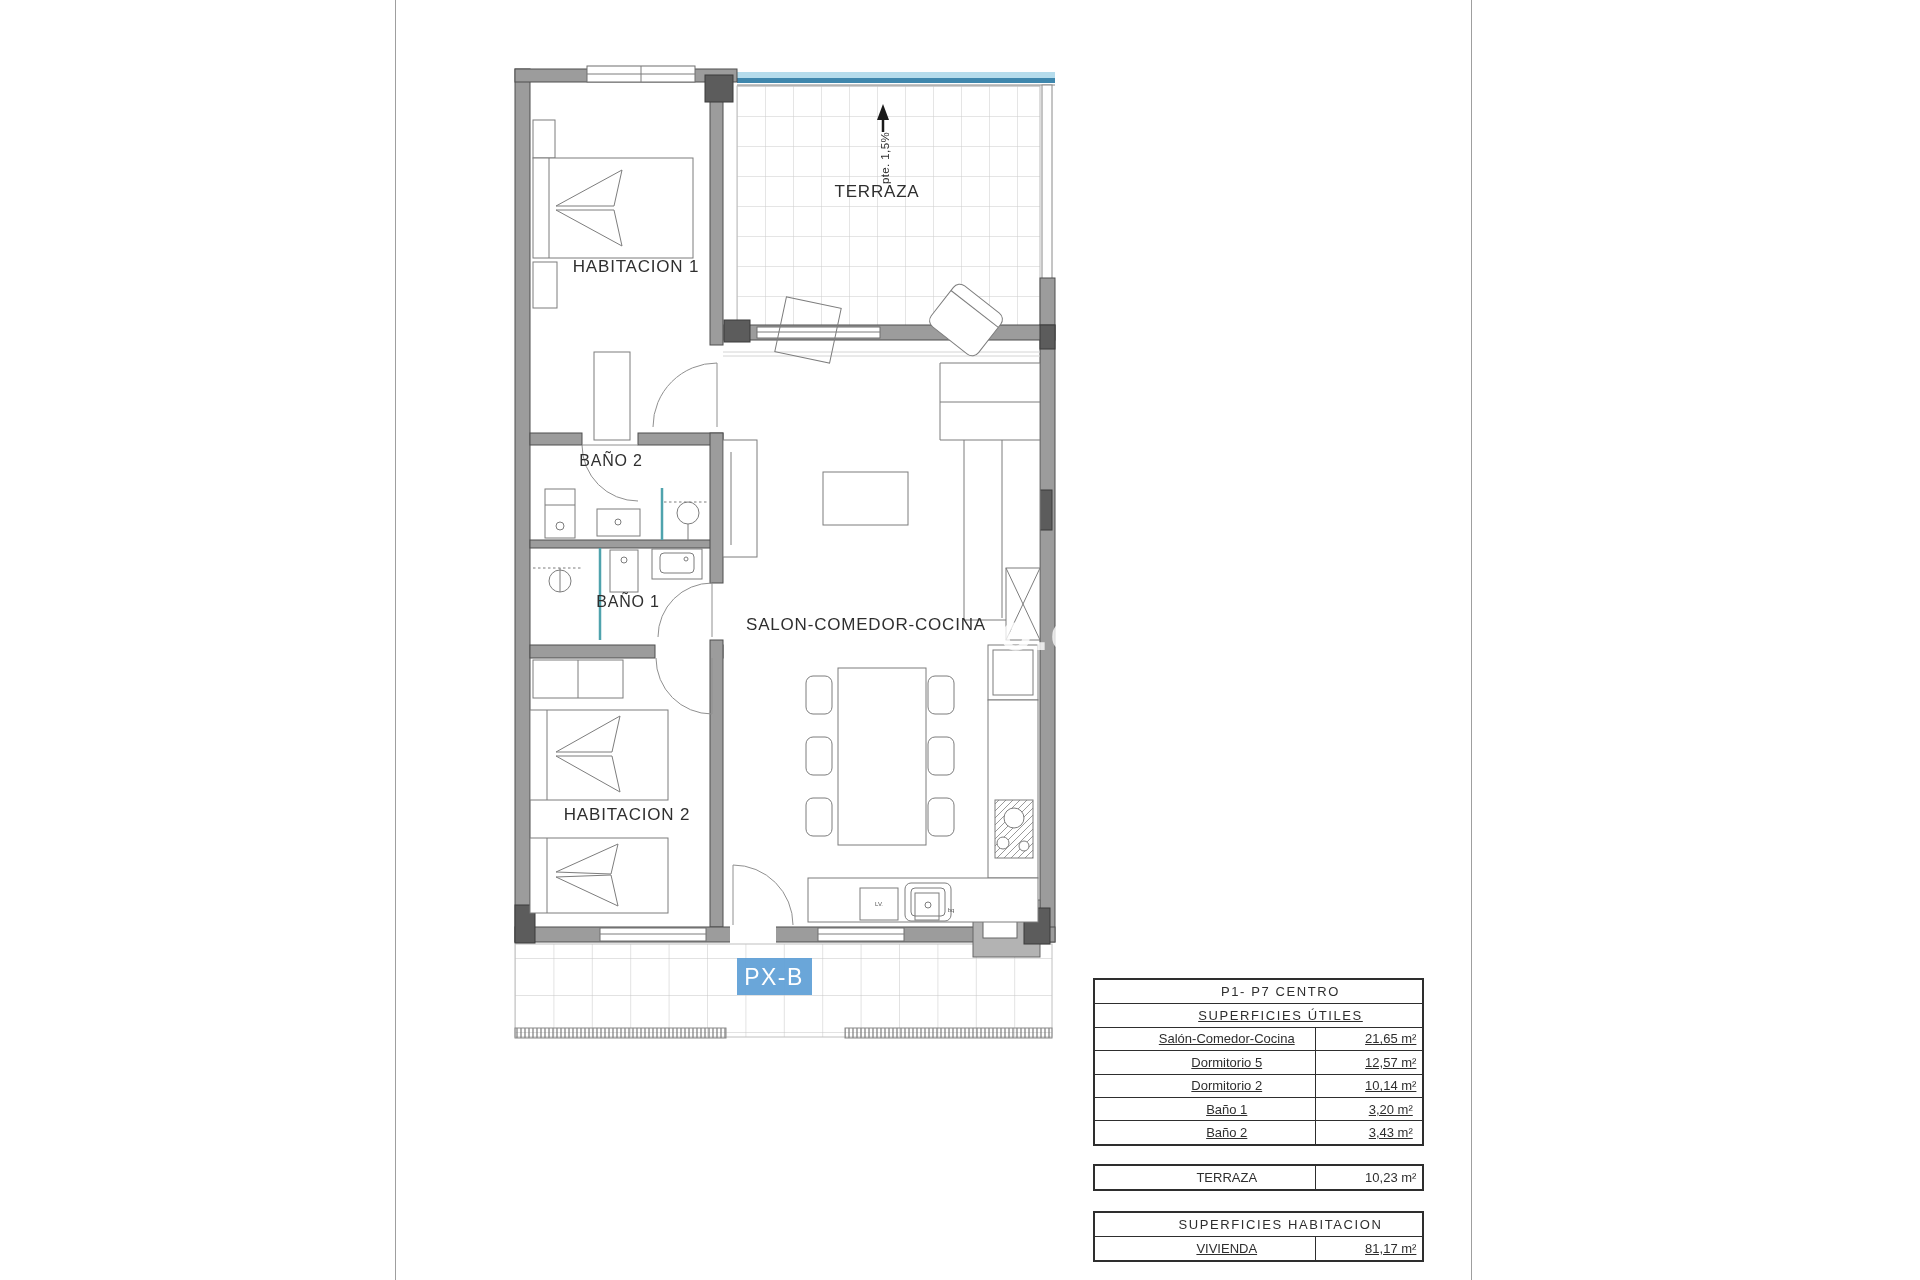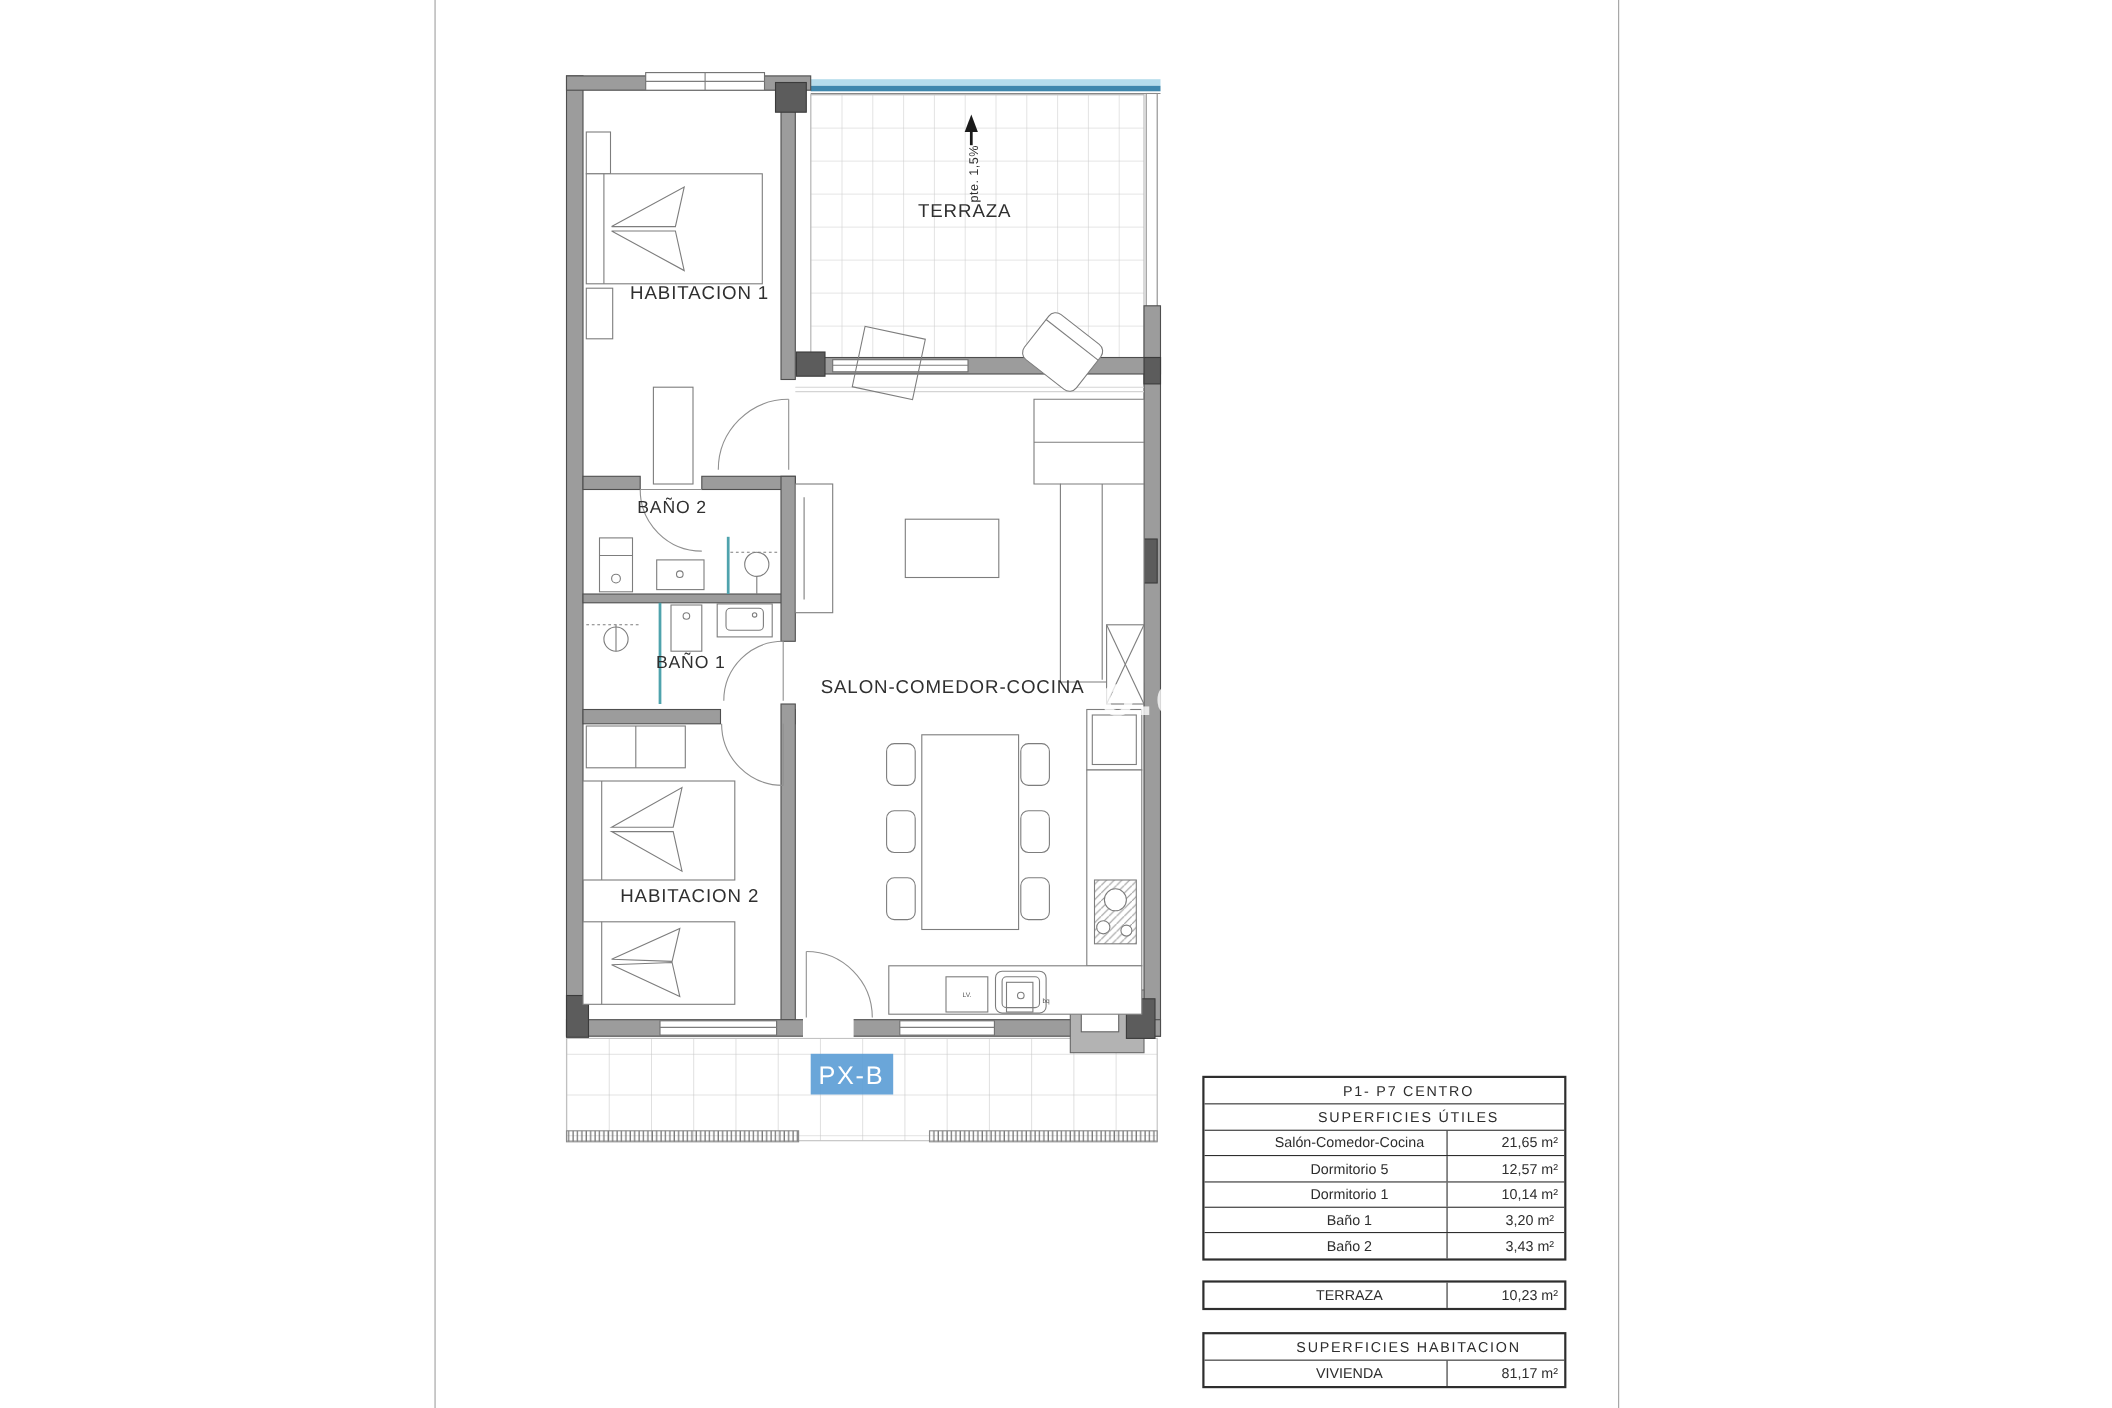--- a/index.html
+++ b/index.html
@@ -2,21 +2,21 @@
 <html><head>
 <meta charset="utf-8">
 <style>
   html,body{margin:0;padding:0;background:#ffffff;}
   #page{position:relative;width:1920px;height:1280px;background:#ffffff;overflow:hidden;
         font-family:"Liberation Sans",sans-serif;}
   .fold{position:absolute;top:0;width:1px;height:1280px;background:#9f9f9f;}
   
   .spec-table{position:absolute;left:1093px;width:327px;border:2px solid #2e2e2e;background:#fff;color:#2e2e2e;}
   .t-row{display:flex;height:23.4px;box-sizing:border-box;align-items:center;}
-  .t-row + .t-row{border-top:1.5px solid #2e2e2e;}
+  .t-row + .t-row{border-top:1.5px solid #2e2e2e;text-decoration:underline;}
   .t-cell{font-size:13px;text-align:center;white-space:nowrap;overflow:hidden;padding-left:44px;}
   .t-head{flex:1;letter-spacing:1.6px;}
   .t-name{width:175.5px;border-right:1.5px solid #2e2e2e;align-self:stretch;display:flex;align-items:center;justify-content:center;}
   .t-val{flex:1;}
   
   svg{position:absolute;left:0;top:0;}
   .wall{fill:#9c9c9c;stroke:#4e4e4e;stroke-width:1;}
   .wallD{fill:#5c5c5c;stroke:#3b3b3b;stroke-width:1;}
   .thin{fill:#ffffff;stroke:#8a8a8a;stroke-width:1;}
   .win{fill:#ffffff;stroke:#6f6f6f;stroke-width:1;}
@@ -244,21 +244,21 @@
     </div>
     <div class="t-row">
       <div class="t-cell t-name">Salón-Comedor-Cocina</div>
       <div class="t-cell t-val">21,65 m²</div>
     </div>
     <div class="t-row">
       <div class="t-cell t-name">Dormitorio 5</div>
       <div class="t-cell t-val">12,57 m²</div>
     </div>
     <div class="t-row">
-      <div class="t-cell t-name">Dormitorio 1</div>
+      <div class="t-cell t-name">Dormitorio 2</div>
       <div class="t-cell t-val">10,14 m²</div>
     </div>
     <div class="t-row">
       <div class="t-cell t-name">Baño 1</div>
       <div class="t-cell t-val">3,20 m²</div>
     </div>
     <div class="t-row">
       <div class="t-cell t-name">Baño 2</div>
       <div class="t-cell t-val">3,43 m²</div>
     </div>

